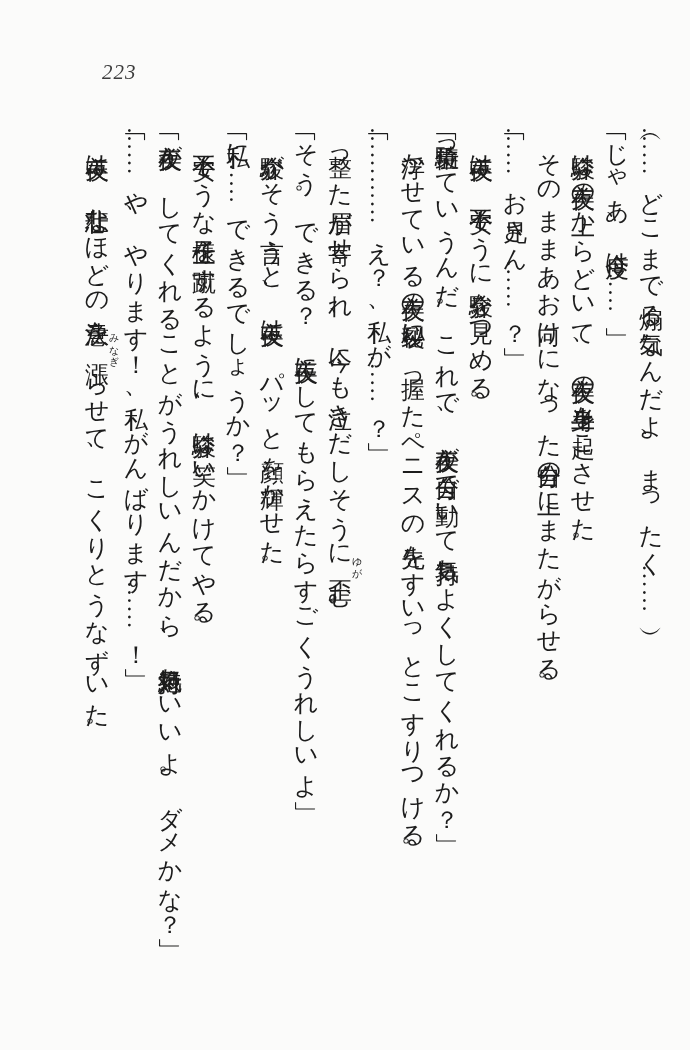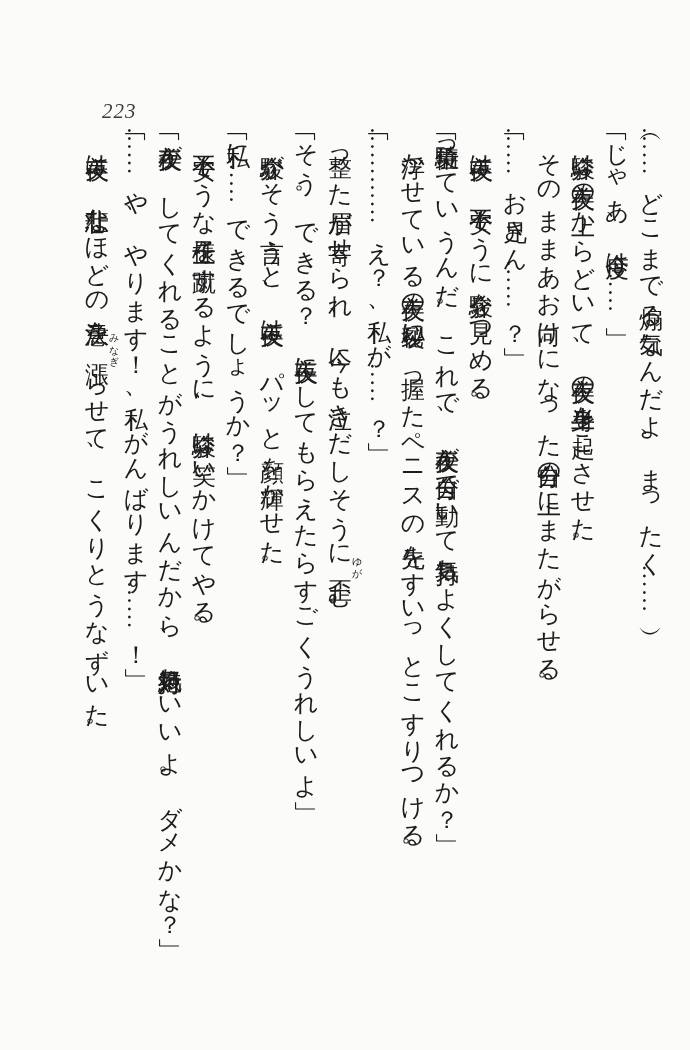--- a/index.html
+++ b/index.html
@@ -20,21 +20,20 @@
   }
   .page-number {
     position: absolute;
     top: 60px;
     left: 102px;
     font-family: "Liberation Serif", "DejaVu Serif", serif;
     font-style: italic;
     font-size: 21px;
     letter-spacing: 1px;
     color: #3c3c3c;
-    margin-top: 39px;
   }
   .text-block {
     position: absolute;
     top: 126px;
     right: 22px;
     height: 902px;
     writing-mode: vertical-rl;
     text-orientation: mixed;
     font-family: "Liberation Serif", "DejaVu Serif", serif;
     font-size: 24px;

